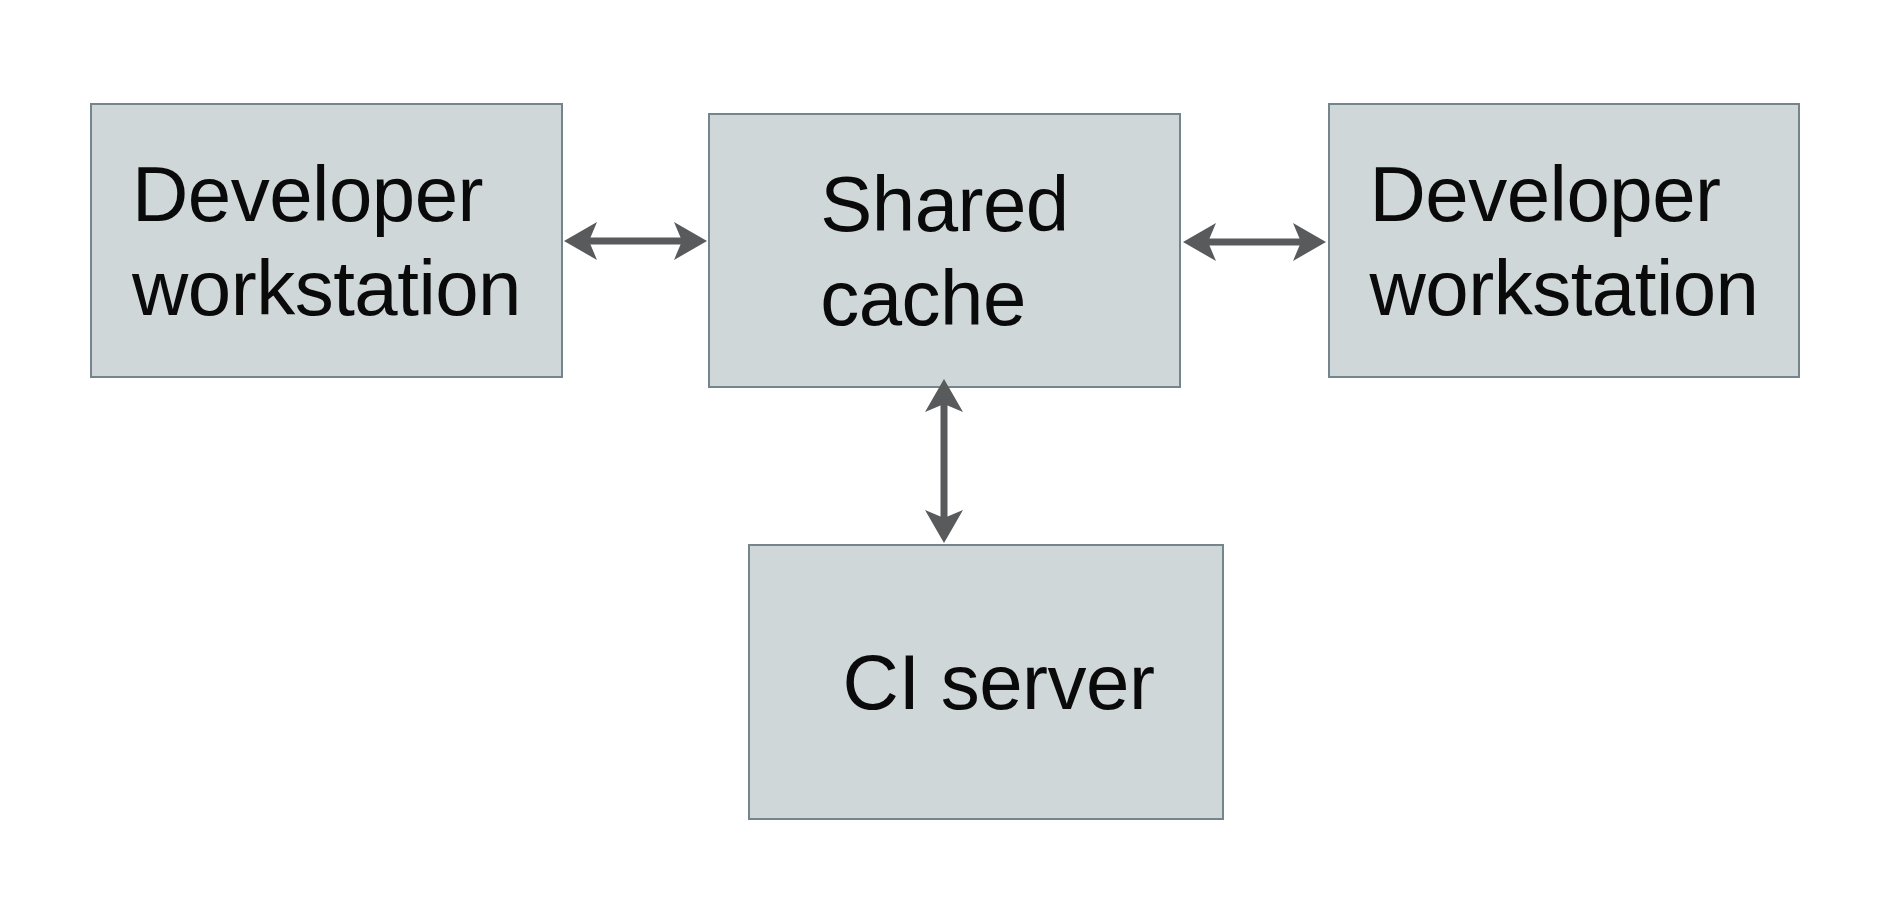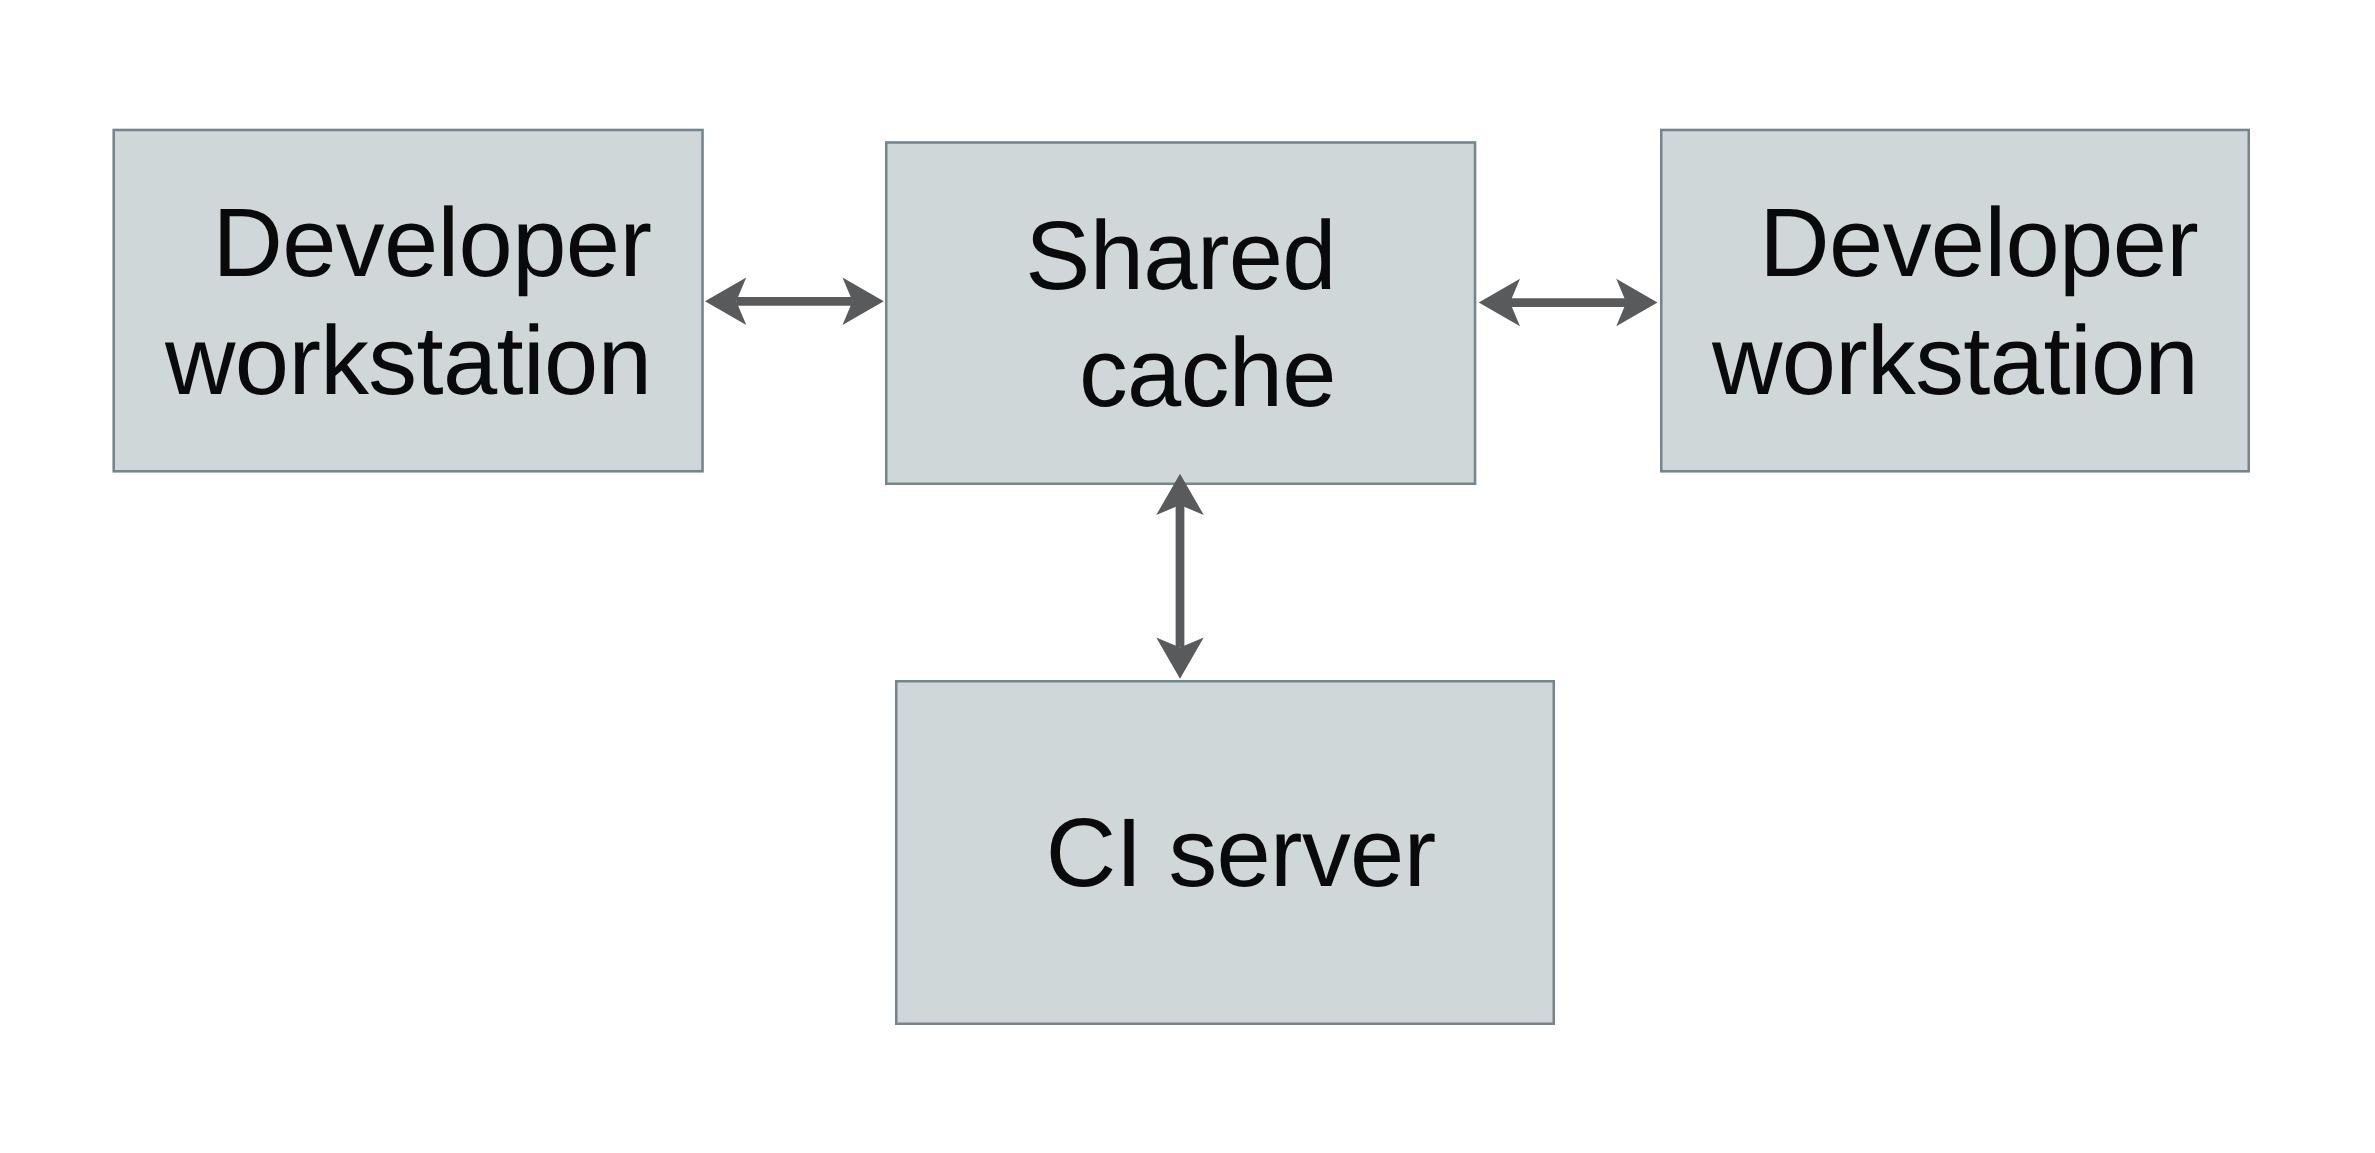--- a/index.html
+++ b/index.html
@@ -16,34 +16,34 @@
     overflow: hidden;
   }
   .node {
     position: absolute;
     box-sizing: border-box;
     background: var(--node-fill, #cfd7d9);
     border: 2px solid var(--node-border, #74858e);
     display: flex;
     align-items: center;
     justify-content: center;
-    text-align: right;
+    text-align: left;
   }
   .node-label {
     display: block;
     white-space: pre-line;
     font-size: 78px;
     line-height: 94px;
     letter-spacing: -0.5px;
     color: var(--text-color, #0a0a0a);
   }
   #node-left   { left: 90px;   top: 103px; width: 473px; height: 275px; }
   #node-center { left: 708px;  top: 113px; width: 473px; height: 275px; }
   #node-right  { left: 1328px; top: 103px; width: 472px; height: 275px; }
-  #node-ci     { left: 716px;  top: 544px; width: 528px; height: 276px; padding-left: 25px; }
+  #node-ci     { left: 748px;  top: 544px; width: 476px; height: 276px; padding-left: 25px; }
   .arrow {
     position: absolute;
     color: var(--arrow-color, #595a5c);
   }
   #arrow-left  { left: 563px;  top: 219px; width: 145px; height: 44px; }
   #arrow-right { left: 1182px; top: 220px; width: 145px; height: 44px; }
   #arrow-down  { left: 922px;  top: 378px; width: 44px;  height: 166px; }
 </style>
 </head>
 <body>

